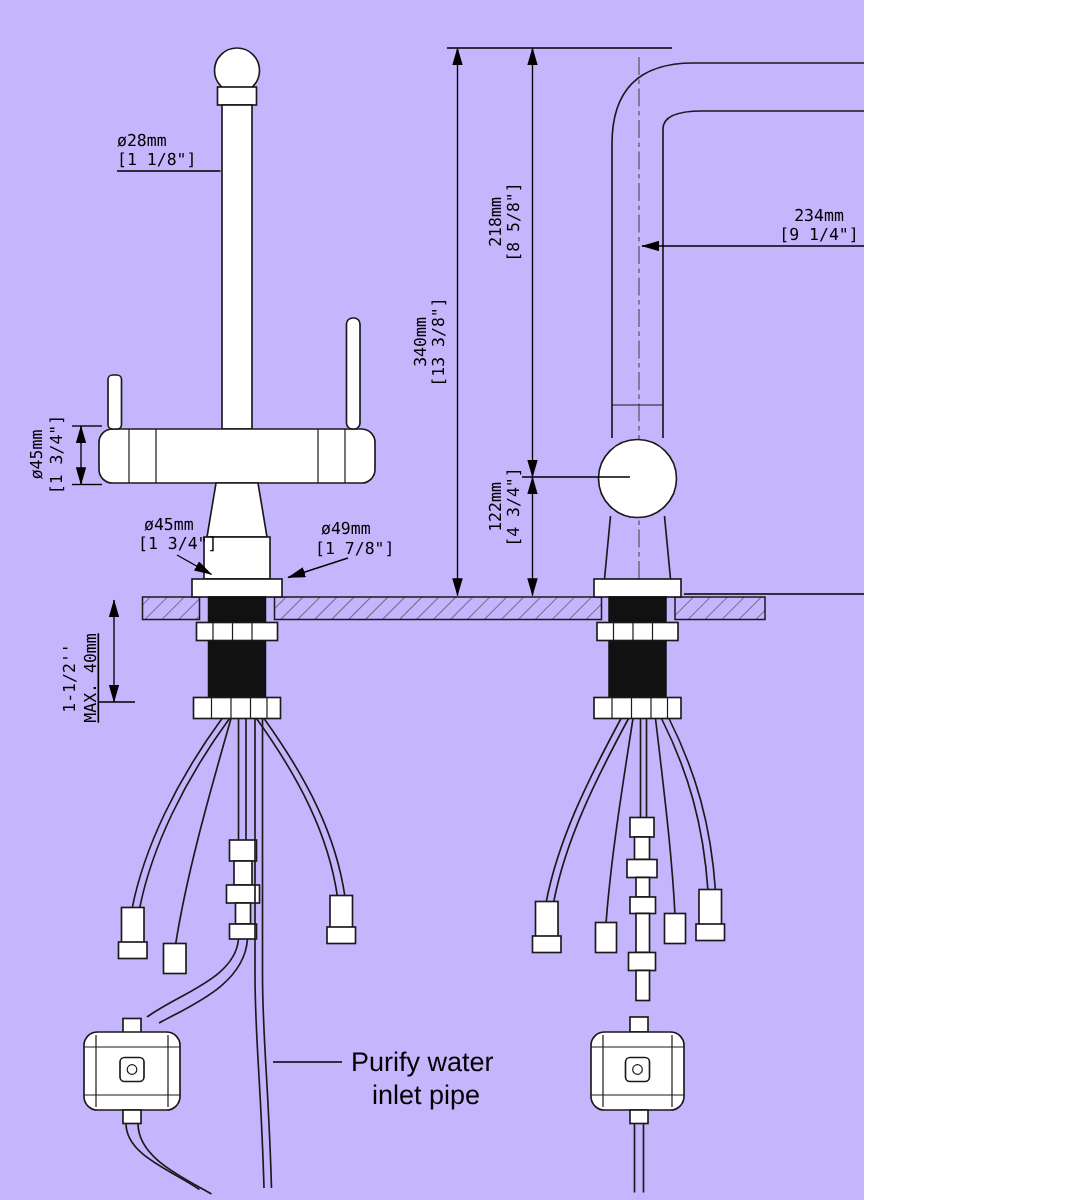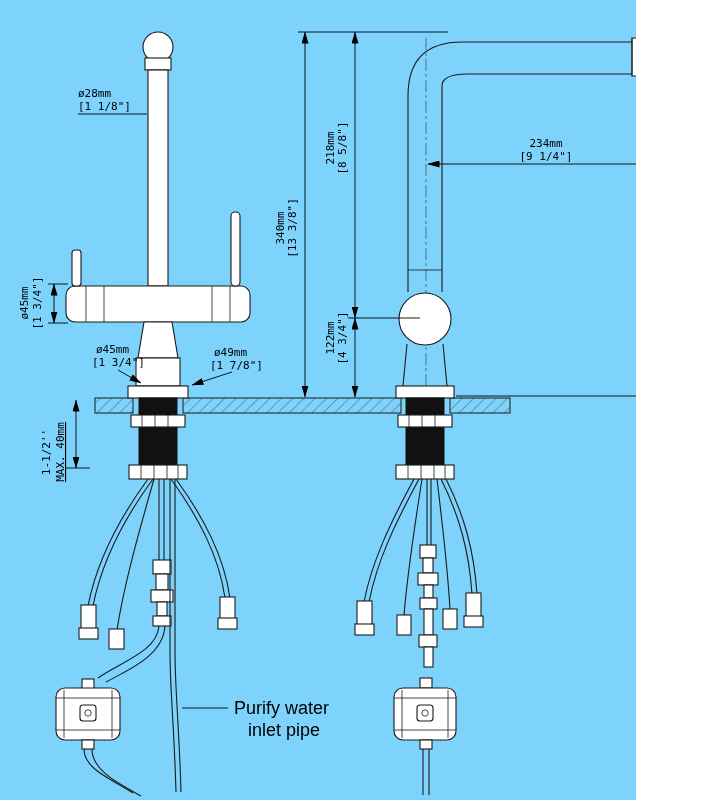--- a/index.html
+++ b/index.html
@@ -1,16 +1,16 @@
 <!DOCTYPE html>
 <html><head>
 <meta charset="utf-8">
 <style>
   html,body{margin:0;padding:0;background:#ffffff;}
-  .page{position:relative;width:636px;height:800px;background:#7dd3fc;overflow:hidden;
+  .page{position:relative;width:576px;height:800px;background:#c4b5fd;overflow:hidden;
         font-family:"DejaVu Sans", sans-serif;}
   svg{display:block;}
   .geo{stroke:#1a1a1a;stroke-width:1.1;fill:none;}
   .geow{stroke:#1a1a1a;stroke-width:1.1;fill:#ffffff;}
   .geob{stroke:#111;stroke-width:1;fill:#111111;}
   .thin{stroke:#1a1a1a;stroke-width:0.8;fill:none;}
   .dim{stroke:#000;stroke-width:0.9;fill:none;}
   .ctr{stroke:#555;stroke-width:0.8;fill:none;stroke-dasharray:12 3 3 3;}
   .dtxt{font-family:"DejaVu Sans Mono", monospace;font-size:11px;fill:#000;}
   .dtxtm{font-family:"DejaVu Sans Mono", monospace;font-size:11px;fill:#000;text-anchor:middle;}

